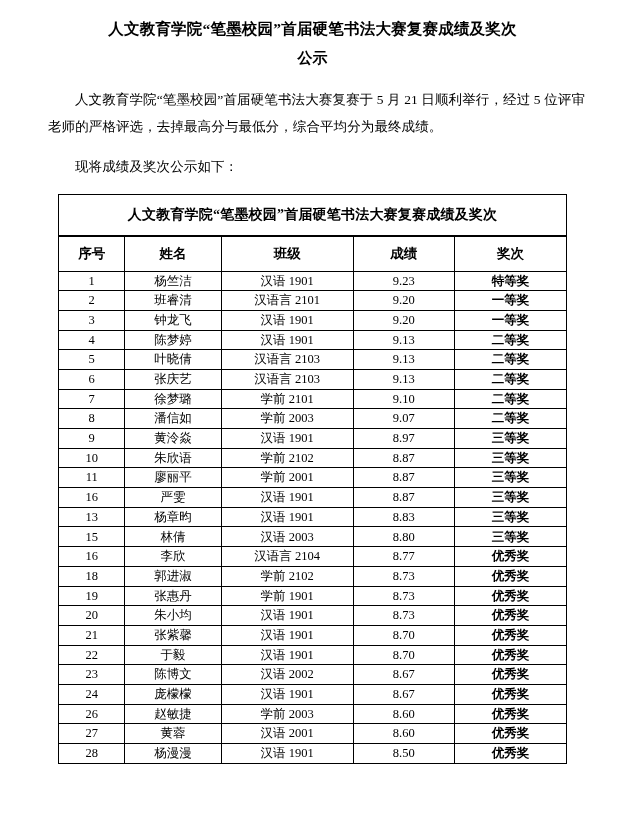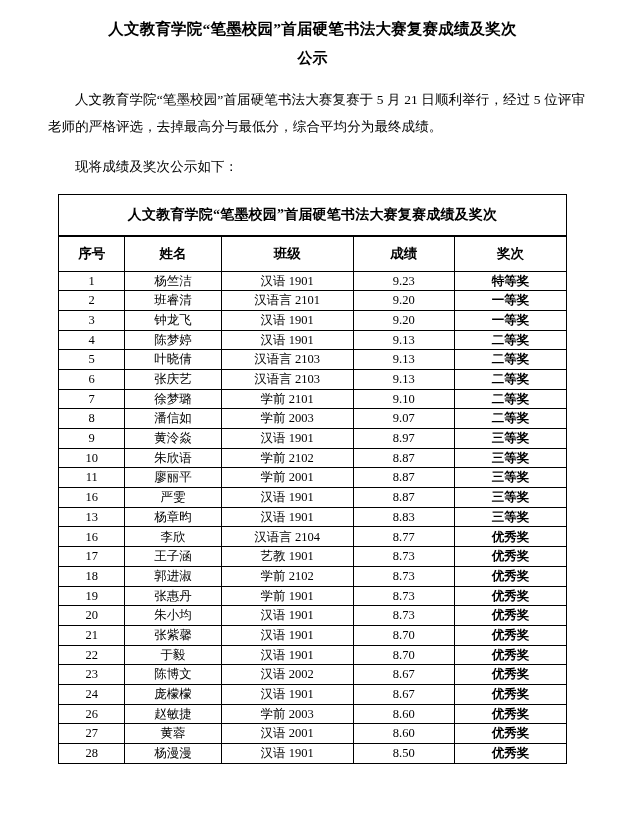--- a/index.html
+++ b/index.html
@@ -201,34 +201,34 @@
             <td class="award-cell">三等奖</td>
           </tr>
           <tr>
             <td>13</td>
             <td>杨章昀</td>
             <td>汉语 1901</td>
             <td>8.83</td>
             <td class="award-cell">三等奖</td>
           </tr>
           <tr>
+            <td>15</td>
+            <td>林倩</td>
+            <td>汉语 2003</td>
+            <td>8.80</td>
+            <td class="award-cell">三等奖</td>
+          </tr>
+          <tr>
             <td>16</td>
             <td>李欣</td>
             <td>汉语言 2104</td>
             <td>8.77</td>
             <td class="award-cell">优秀奖</td>
           </tr>
           <tr>
-            <td>17</td>
-            <td>王子涵</td>
-            <td>艺教 1901</td>
-            <td>8.73</td>
-            <td class="award-cell">优秀奖</td>
-          </tr>
-          <tr>
             <td>18</td>
             <td>郭进淑</td>
             <td>学前 2102</td>
             <td>8.73</td>
             <td class="award-cell">优秀奖</td>
           </tr>
           <tr>
             <td>19</td>
             <td>张惠丹</td>
             <td>学前 1901</td>

